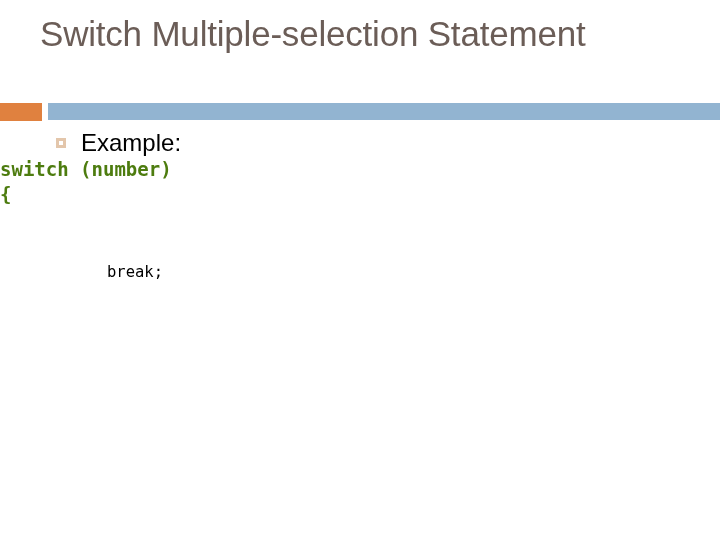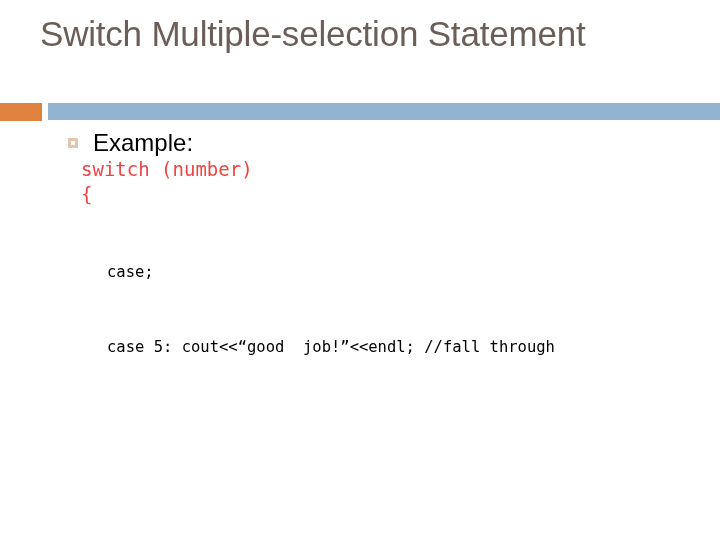--- a/index.html
+++ b/index.html
@@ -69,46 +69,45 @@
   #body-area {
     position: absolute;
     left: 0;
     top: 128px;
     width: 720px;
   }
 
   .bullet-row {
     position: relative;
     padding-left: 81px;
-    margin-left: 12px;
   }
   #bullet-marker {
     position: absolute;
     left: 56px;
     top: 10px;
     width: 10px;
     height: 10px;
     box-sizing: border-box;
     border: 3px solid #e3c6ab;
     background: #ffffff;
   }
   #bullet-text {
     font-family: "Liberation Sans", sans-serif;
     font-size: 24px;
     line-height: 29px;
     color: #000000;
   }
 
   .code-lead {
-    margin-left: 81px;
     font-family: "DejaVu Sans Mono", monospace;
     font-size: 19px;
     line-height: 25px;
-    color: #ef4444;
+    color: #4d7c0f;
     white-space: pre;
+    font-weight: bold;
   }
 
   #code-block {
     margin-left: 107px;
     margin-top: 3px;
     font-family: "DejaVu Sans Mono", monospace;
     font-size: 15.5px;
     line-height: 25px;
     color: #000000;
     white-space: pre;
@@ -135,22 +134,21 @@
 
     <div class="bullet-row">
       <span id="bullet-marker"></span>
       <span id="bullet-text">Example:</span>
     </div>
 
     <div class="code-lead">switch (number)</div>
     <div class="code-lead">{</div>
 
     <div id="code-block">
-      <div class="code-line">case;</div>
-      <div class="code-line">case 5: cout&lt;&lt;“good  job!”&lt;&lt;endl; //fall through</div>
+      <div class="code-line">break;</div>
       
       
       
       
     </div>
 
   </div>
 
 </div>
 

